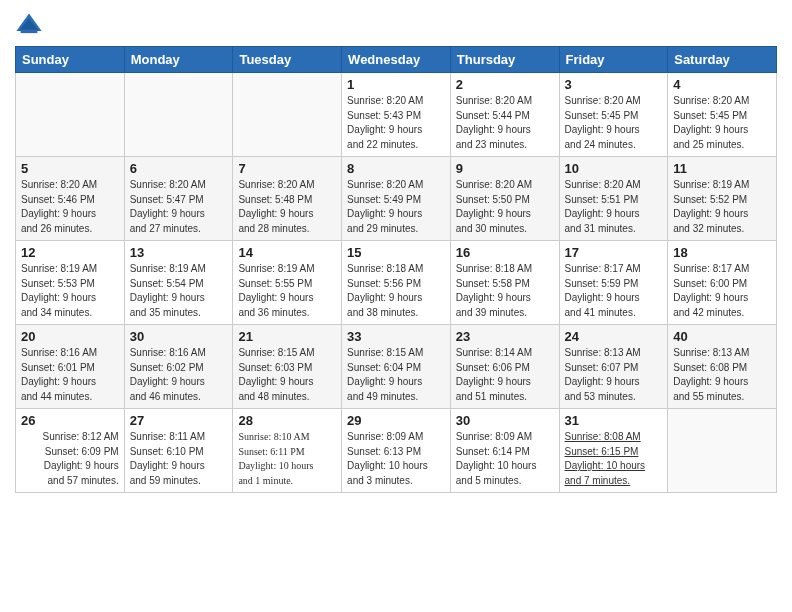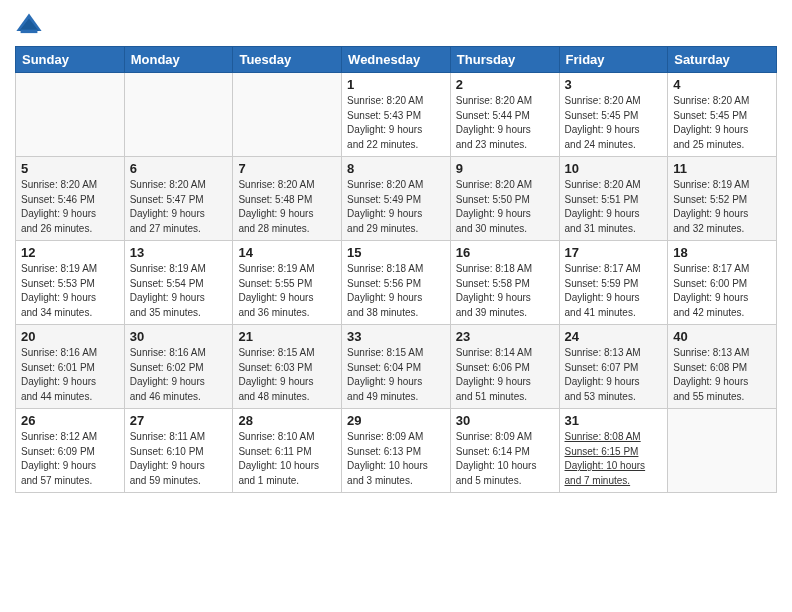--- a/index.html
+++ b/index.html
@@ -309,35 +309,35 @@
             <div class="day-num">40</div>
             <div class="day-info" style="white-space: pre-line;">Sunrise: 8:13 AM
 Sunset: 6:08 PM
 Daylight: 9 hours
 and 55 minutes.</div>
           </td>
         </tr>
         <tr>
           <td>
             <div class="day-num">26</div>
-            <div class="day-info" style="white-space: pre-line;">Sunrise: 8:12 AM
+            <div class="day-info" style="white-space: pre-line; text-align: right;">Sunrise: 8:12 AM
 Sunset: 6:09 PM
 Daylight: 9 hours
 and 57 minutes.</div>
           </td>
           <td>
             <div class="day-num">27</div>
             <div class="day-info" style="white-space: pre-line;">Sunrise: 8:11 AM
 Sunset: 6:10 PM
 Daylight: 9 hours
 and 59 minutes.</div>
           </td>
           <td>
             <div class="day-num">28</div>
-            <div class="day-info" style="white-space: pre-line;">Sunrise: 8:10 AM
+            <div class="day-info" style="white-space: pre-line; font-family: Liberation Serif, serif;">Sunrise: 8:10 AM
 Sunset: 6:11 PM
 Daylight: 10 hours
 and 1 minute.</div>
           </td>
           <td>
             <div class="day-num">29</div>
             <div class="day-info" style="white-space: pre-line;">Sunrise: 8:09 AM
 Sunset: 6:13 PM
 Daylight: 10 hours
 and 3 minutes.</div>

